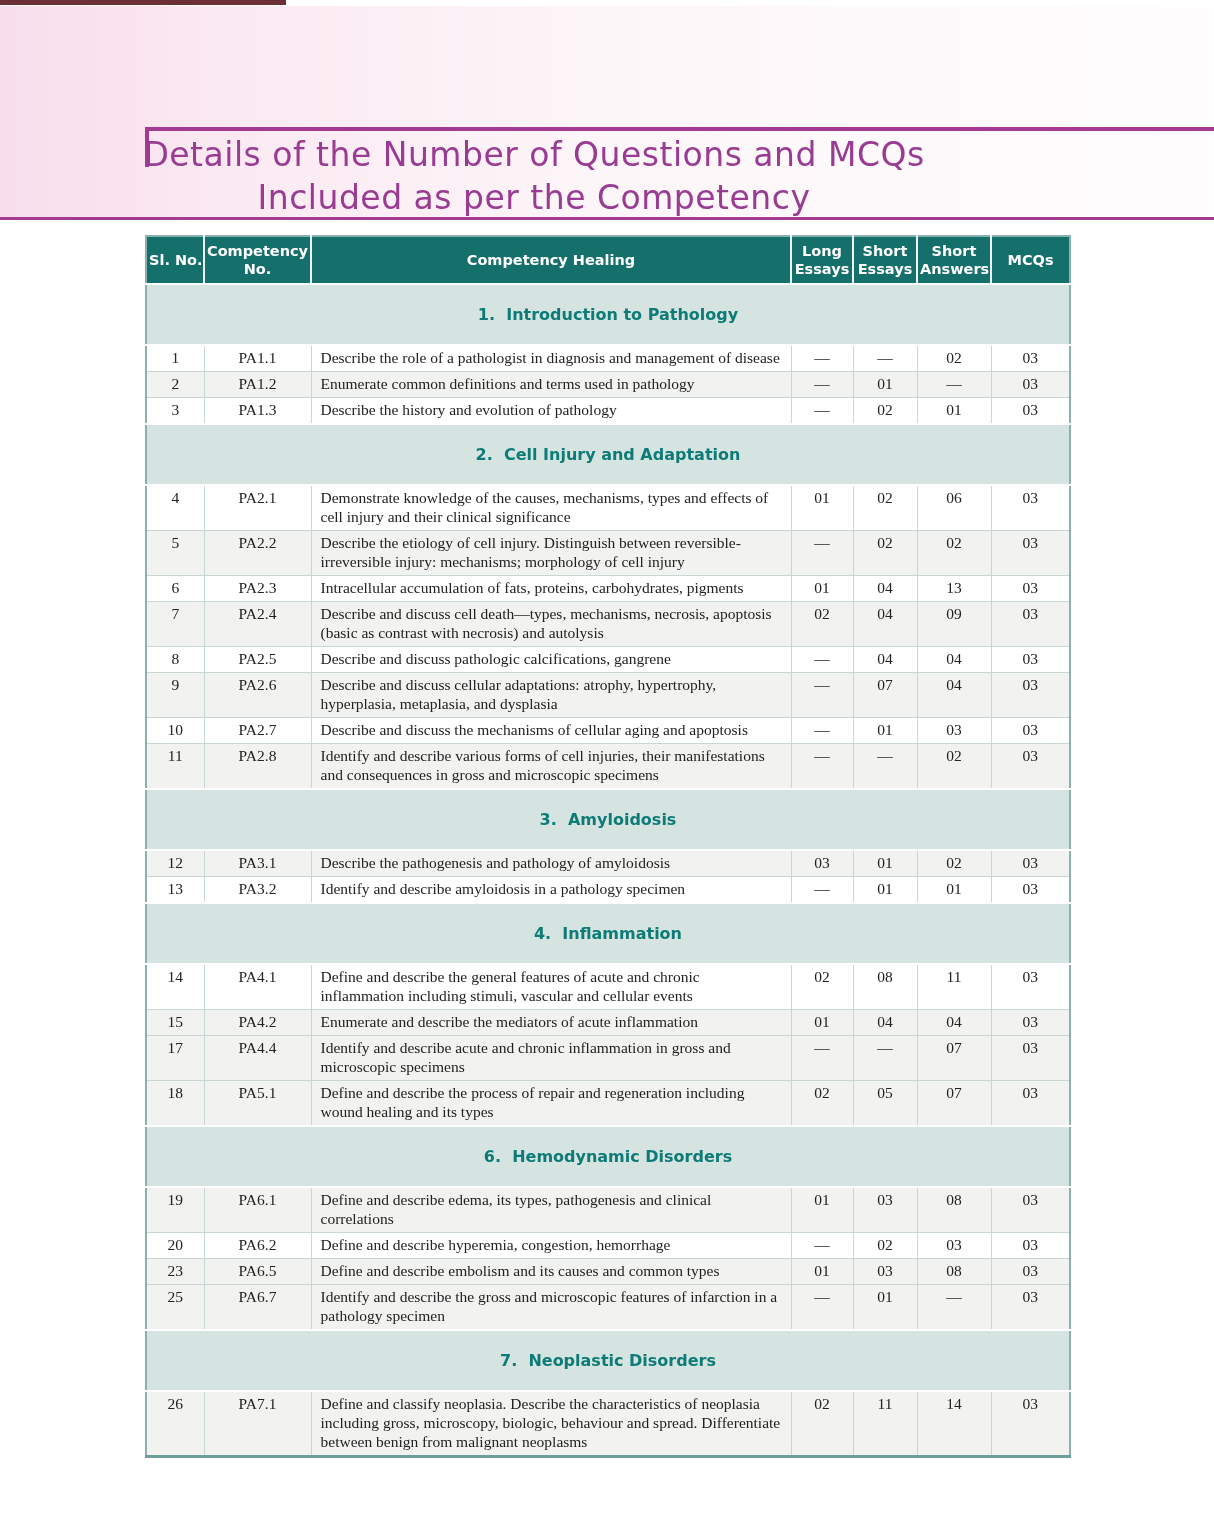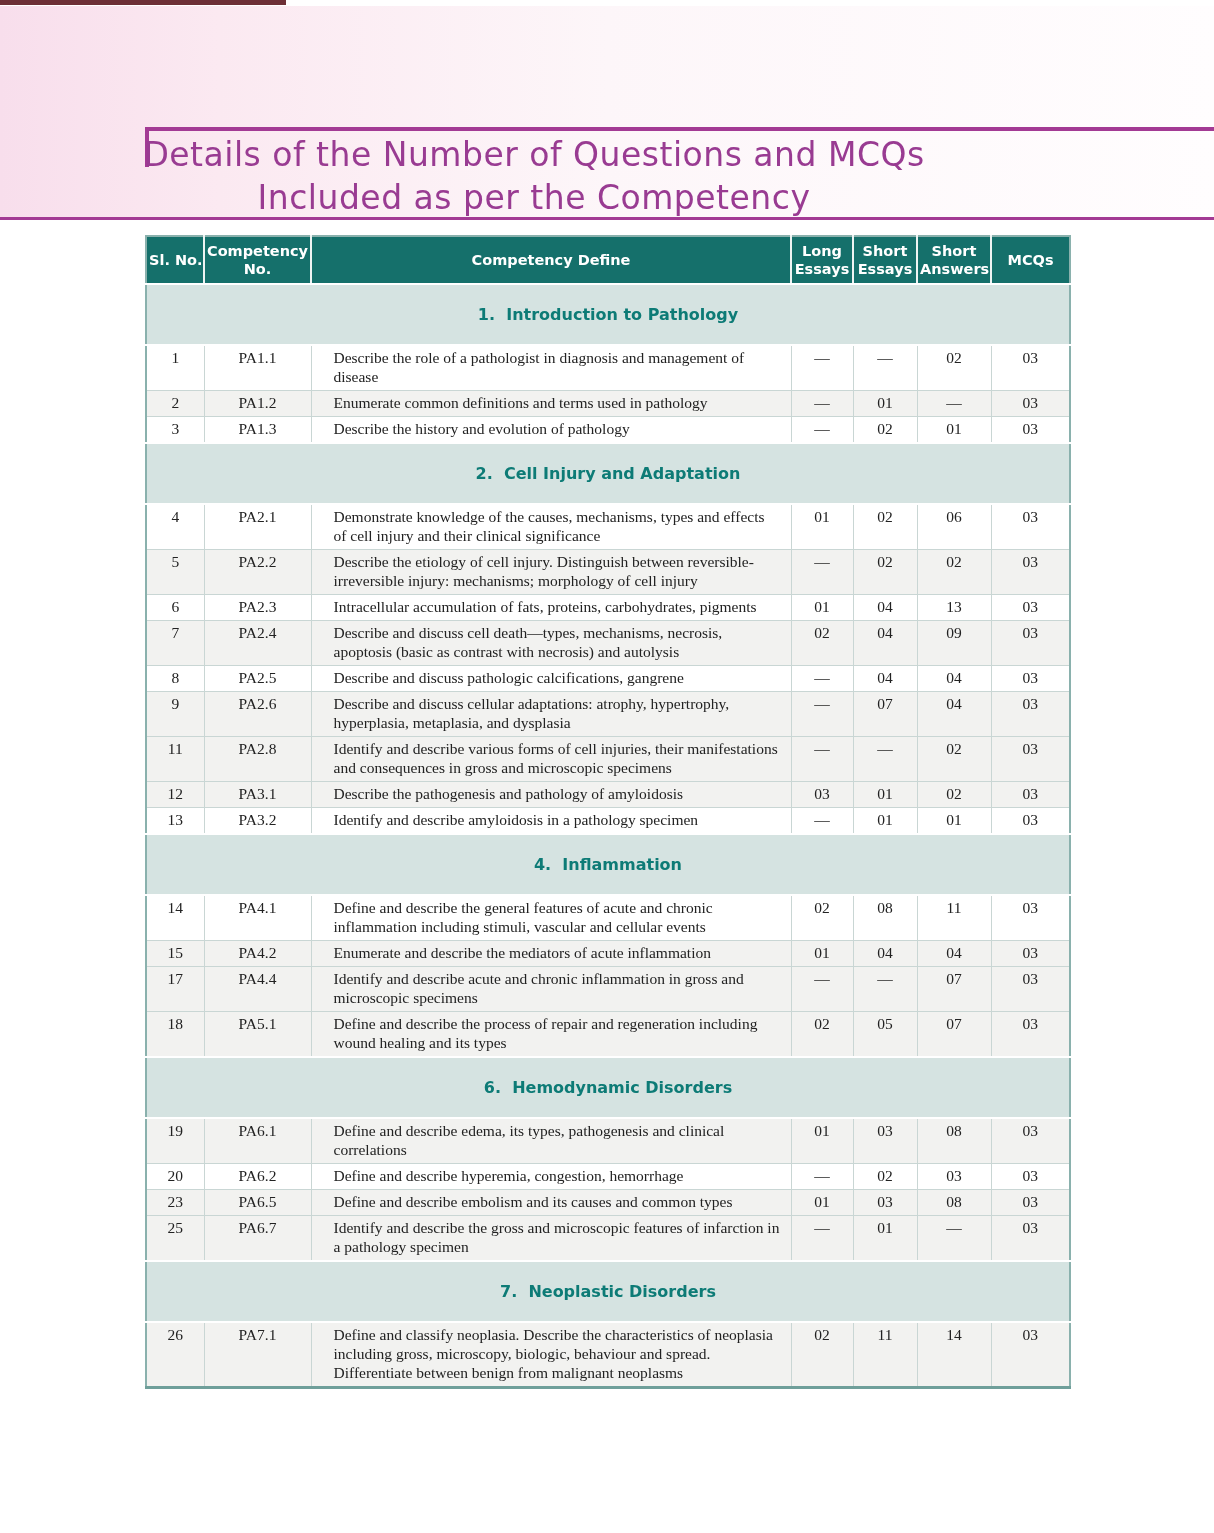--- a/index.html
+++ b/index.html
@@ -75,21 +75,21 @@
   tr.data-row td {
     border:1px solid #c9d6d4;
     vertical-align:top;
     text-align:center;
     padding:2px 4px 4px 4px;
     background:#ffffff;
   }
   tr.data-row.shaded td { background:#f2f2f0; }
   tr.data-row td.cell-details {
     text-align:left;
-    padding-left:22px; padding-right:10px;
+    padding-left:9px; padding-right:10px;
   }
 </style>
 </head>
 <body>
 
 <div class="page">
 
   <div class="top-accent"></div>
   <div class="header-band"></div>
 
@@ -110,21 +110,21 @@
       <col style="width:480px">
       <col style="width:62px">
       <col style="width:64px">
       <col style="width:74px">
       <col style="width:79px">
     </colgroup>
     <thead>
       <tr>
         <th>Sl. No.</th>
         <th>Competency No.</th>
-        <th>Competency Define</th>
+        <th>Competency Healing</th>
         <th>Long Essays</th>
         <th>Short Essays</th>
         <th>Short Answers</th>
         <th>MCQs</th>
       </tr>
     </thead>
     <tbody>
         <tr class="section-row">
           <td colspan="7">1.&nbsp; Introduction to Pathology</td>
         </tr>
@@ -205,28 +205,40 @@
         </tr>
         <tr class="data-row shaded">
           <td class="cell-sl">9</td>
           <td class="cell-competency-no">PA2.6</td>
           <td class="cell-details">Describe and discuss cellular adaptations: atrophy, hypertrophy, hyperplasia, metaplasia, and dysplasia</td>
           <td class="cell-long-essays">—</td>
           <td class="cell-short-essays">07</td>
           <td class="cell-short-answers">04</td>
           <td class="cell-mcqs">03</td>
         </tr>
+        <tr class="data-row">
+          <td class="cell-sl">10</td>
+          <td class="cell-competency-no">PA2.7</td>
+          <td class="cell-details">Describe and discuss the mechanisms of cellular aging and apoptosis</td>
+          <td class="cell-long-essays">—</td>
+          <td class="cell-short-essays">01</td>
+          <td class="cell-short-answers">03</td>
+          <td class="cell-mcqs">03</td>
+        </tr>
         <tr class="data-row shaded">
           <td class="cell-sl">11</td>
           <td class="cell-competency-no">PA2.8</td>
           <td class="cell-details">Identify and describe various forms of cell injuries, their manifestations and consequences in gross and microscopic specimens</td>
           <td class="cell-long-essays">—</td>
           <td class="cell-short-essays">—</td>
           <td class="cell-short-answers">02</td>
           <td class="cell-mcqs">03</td>
+        </tr>
+        <tr class="section-row">
+          <td colspan="7">3.&nbsp; Amyloidosis</td>
         </tr>
         <tr class="data-row shaded">
           <td class="cell-sl">12</td>
           <td class="cell-competency-no">PA3.1</td>
           <td class="cell-details">Describe the pathogenesis and pathology of amyloidosis</td>
           <td class="cell-long-essays">03</td>
           <td class="cell-short-essays">01</td>
           <td class="cell-short-answers">02</td>
           <td class="cell-mcqs">03</td>
         </tr>

